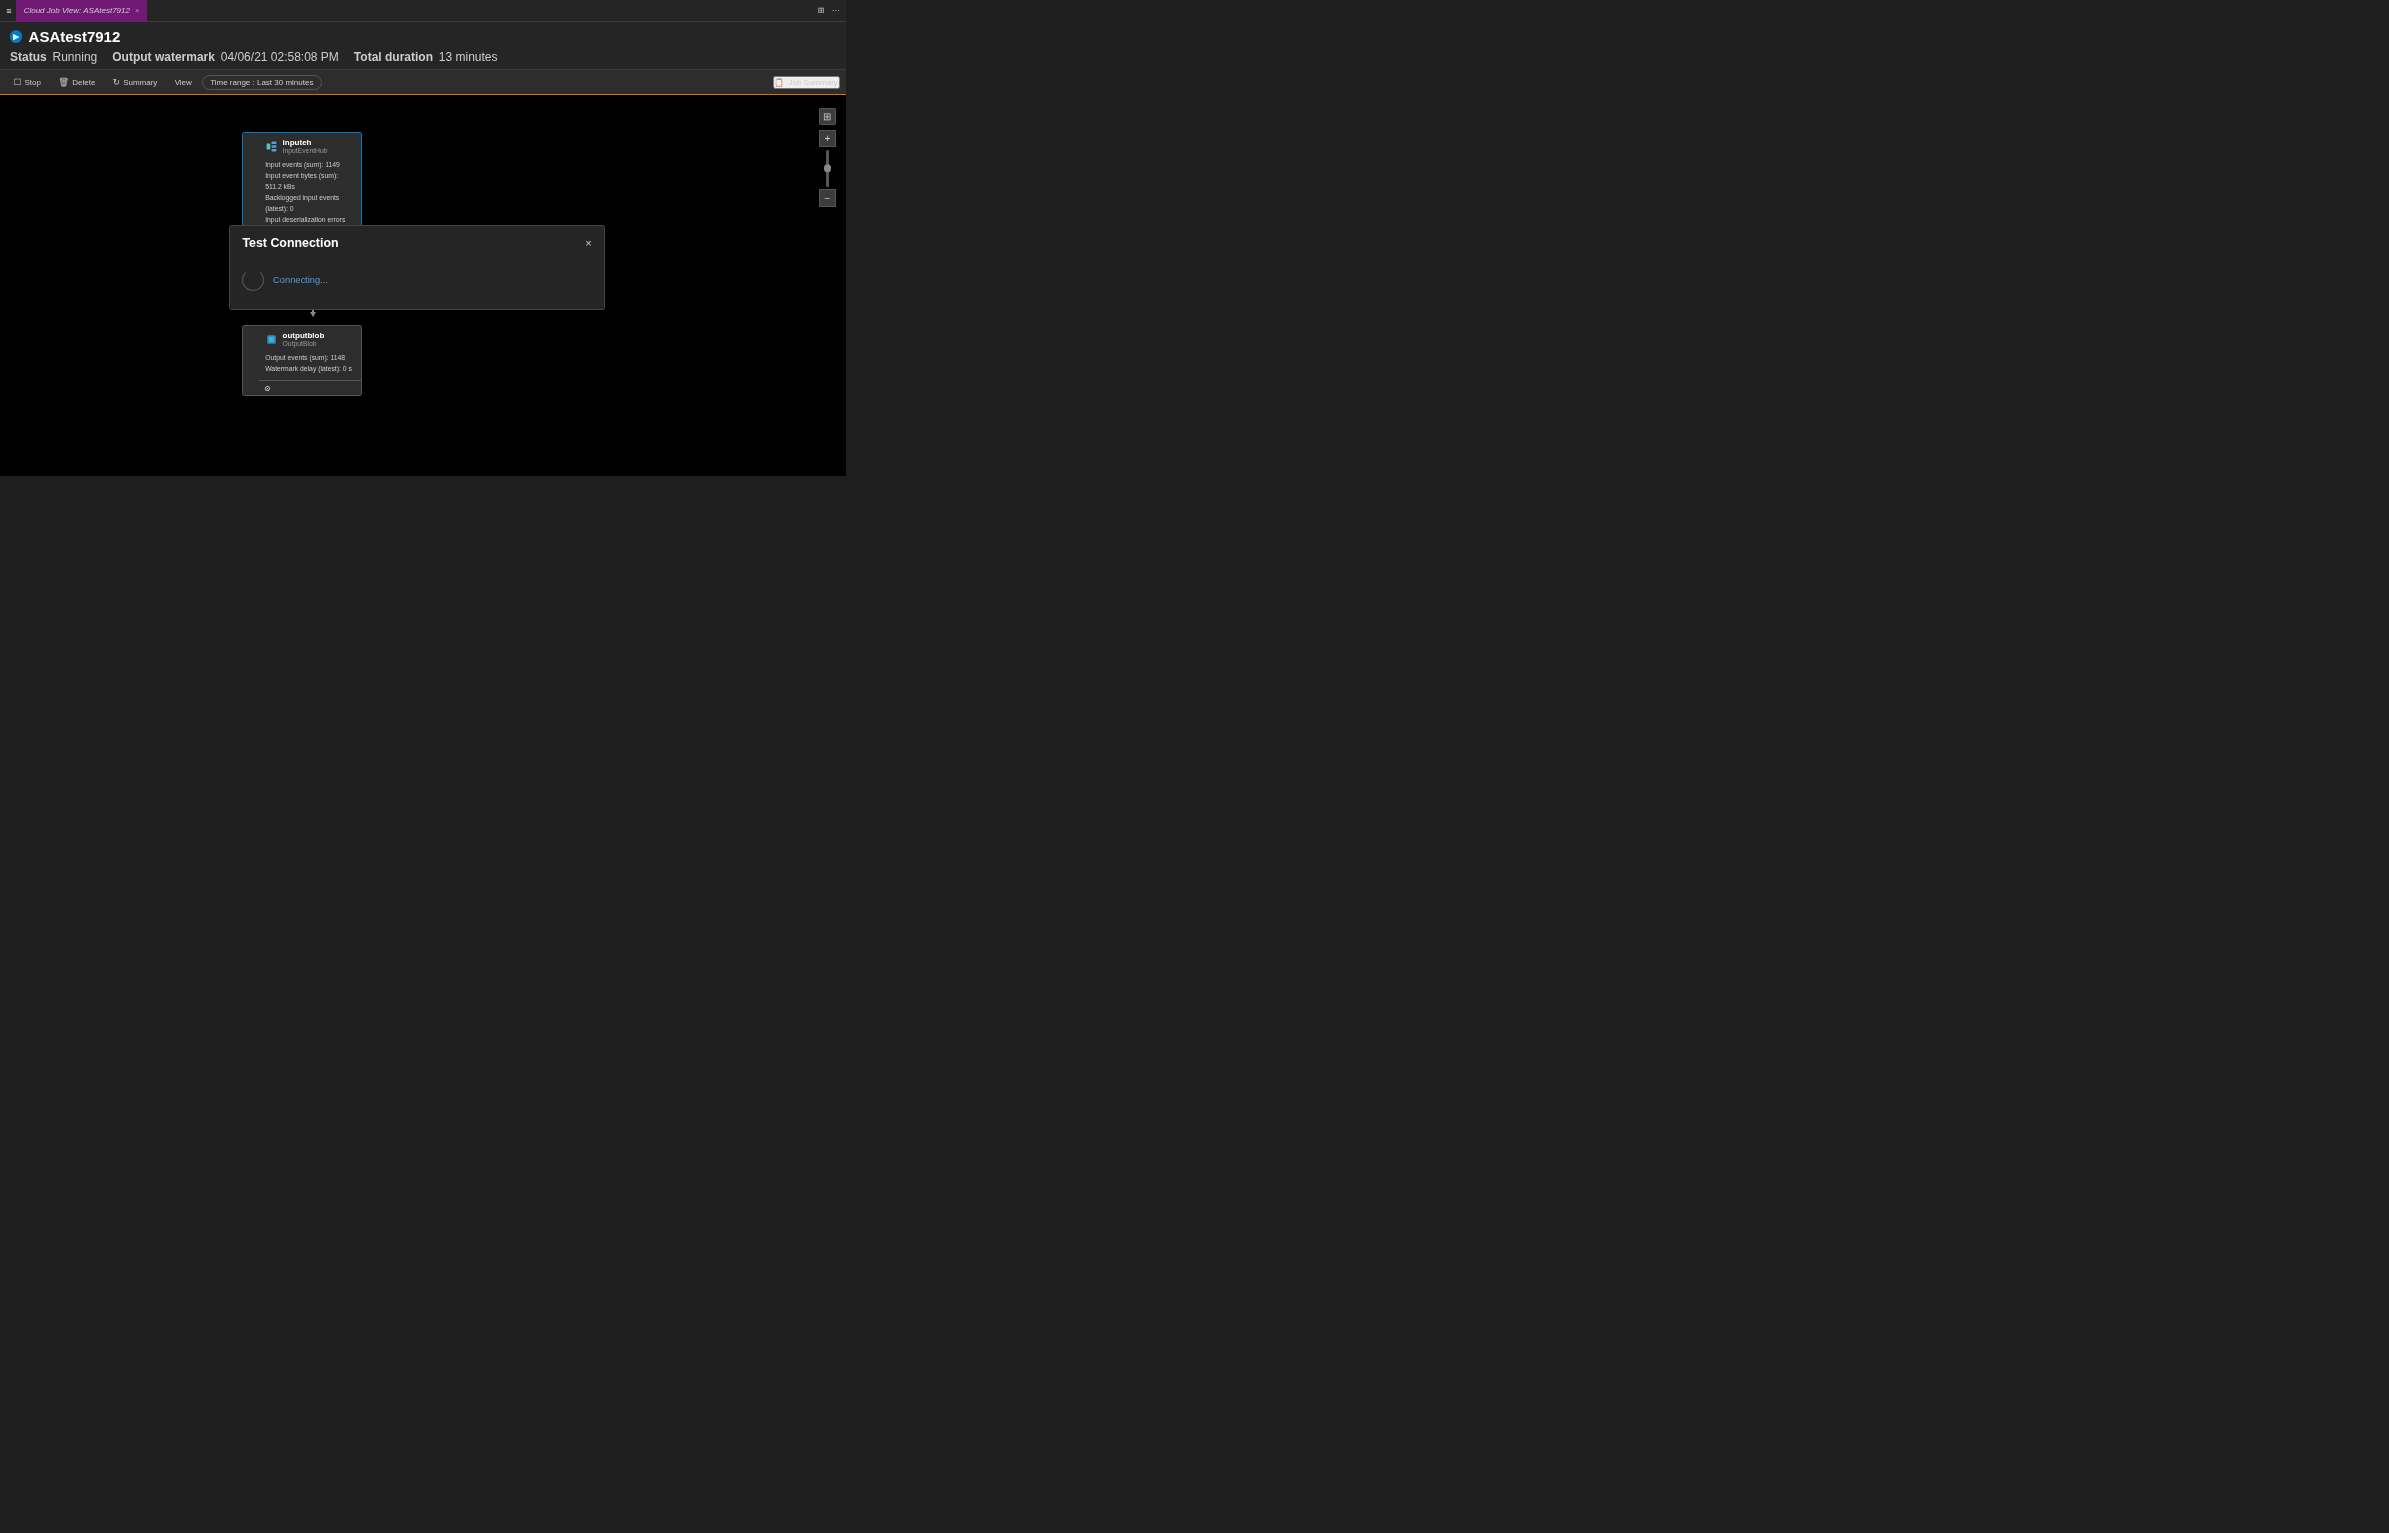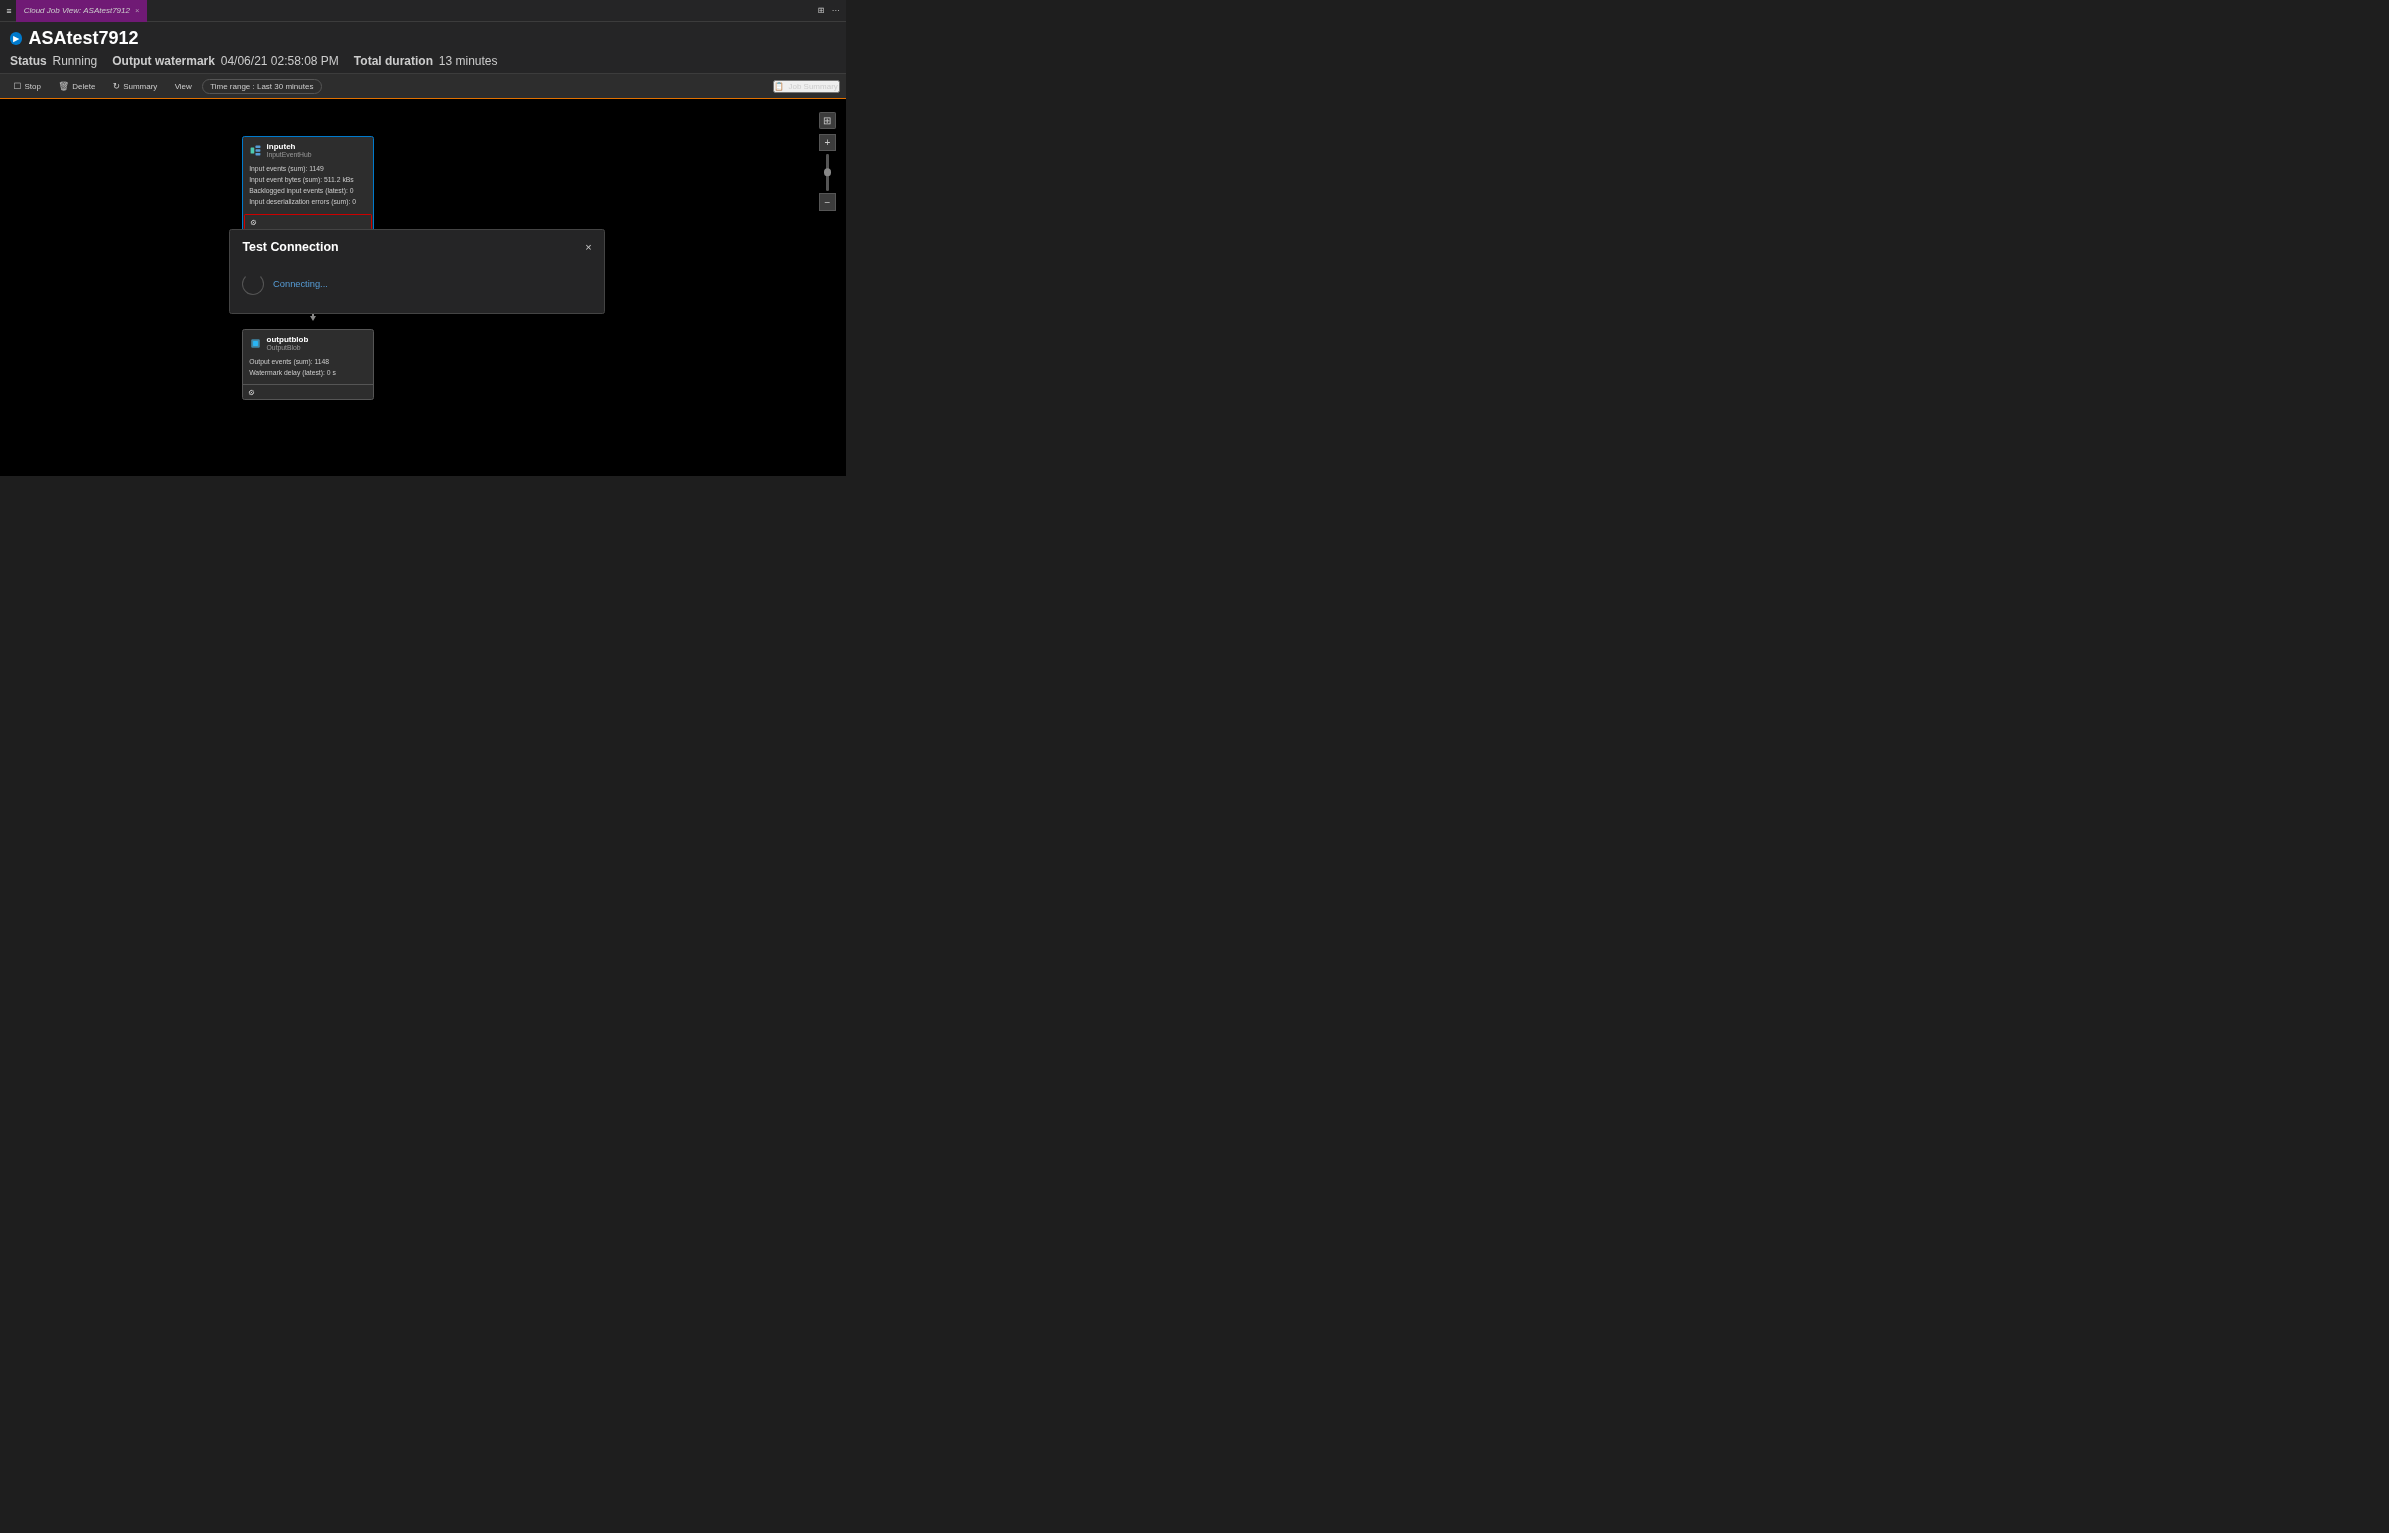--- a/index.html
+++ b/index.html
@@ -69,21 +69,21 @@
       background: #007acc;
       border-radius: 50%;
       display: flex;
       align-items: center;
       justify-content: center;
       color: white;
       font-size: 7.4px;
       font-weight: bold;
     }
     .header-title h1 {
-      font-size: 18px;
+      font-size: 15px;
       font-weight: 600;
       color: #ffffff;
     }
     .header-meta {
       display: flex;
       gap: 15px;
       padding-bottom: 5px;
       font-size: 12px;
     }
     .header-meta .label {
@@ -196,21 +196,22 @@
       top: 50%;
       transform: translateY(-50%);
     }
 
     
     .node {
       position: absolute;
       background: #2d2d2d;
       border: 0.6px solid #555;
       border-radius: 2.5px;
-      width: 132px;
+      width: 120px;
+      padding-left: 16px;
     }
     .node.input-node {
       left: 242px;
       top: 37px;
       border: 1.2px solid #007acc;
     }
     .node.output-node {
       left: 242px;
       top: 230px;
       border: 0.6px solid #555;

